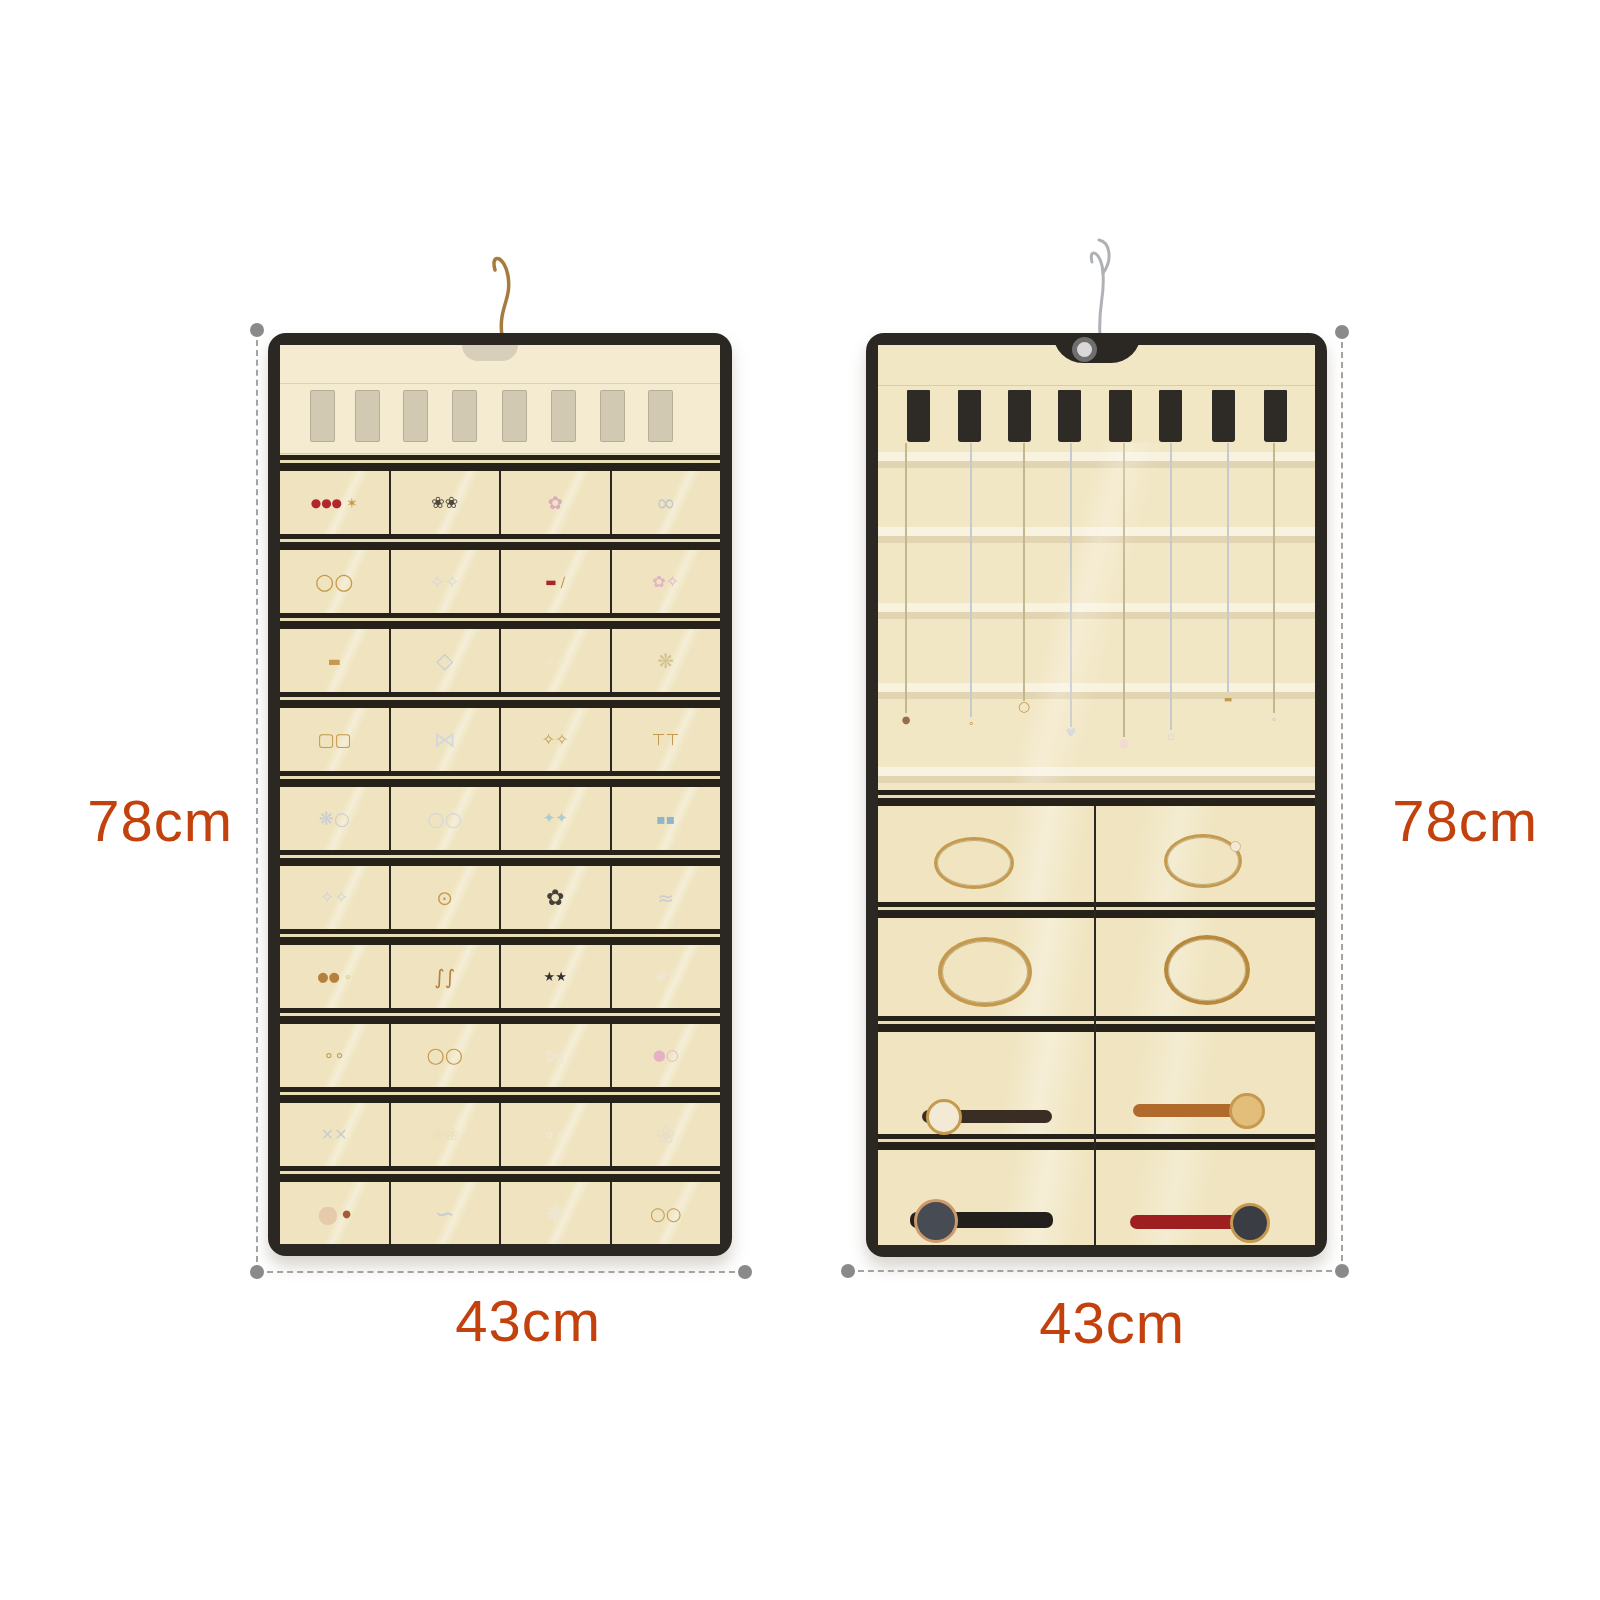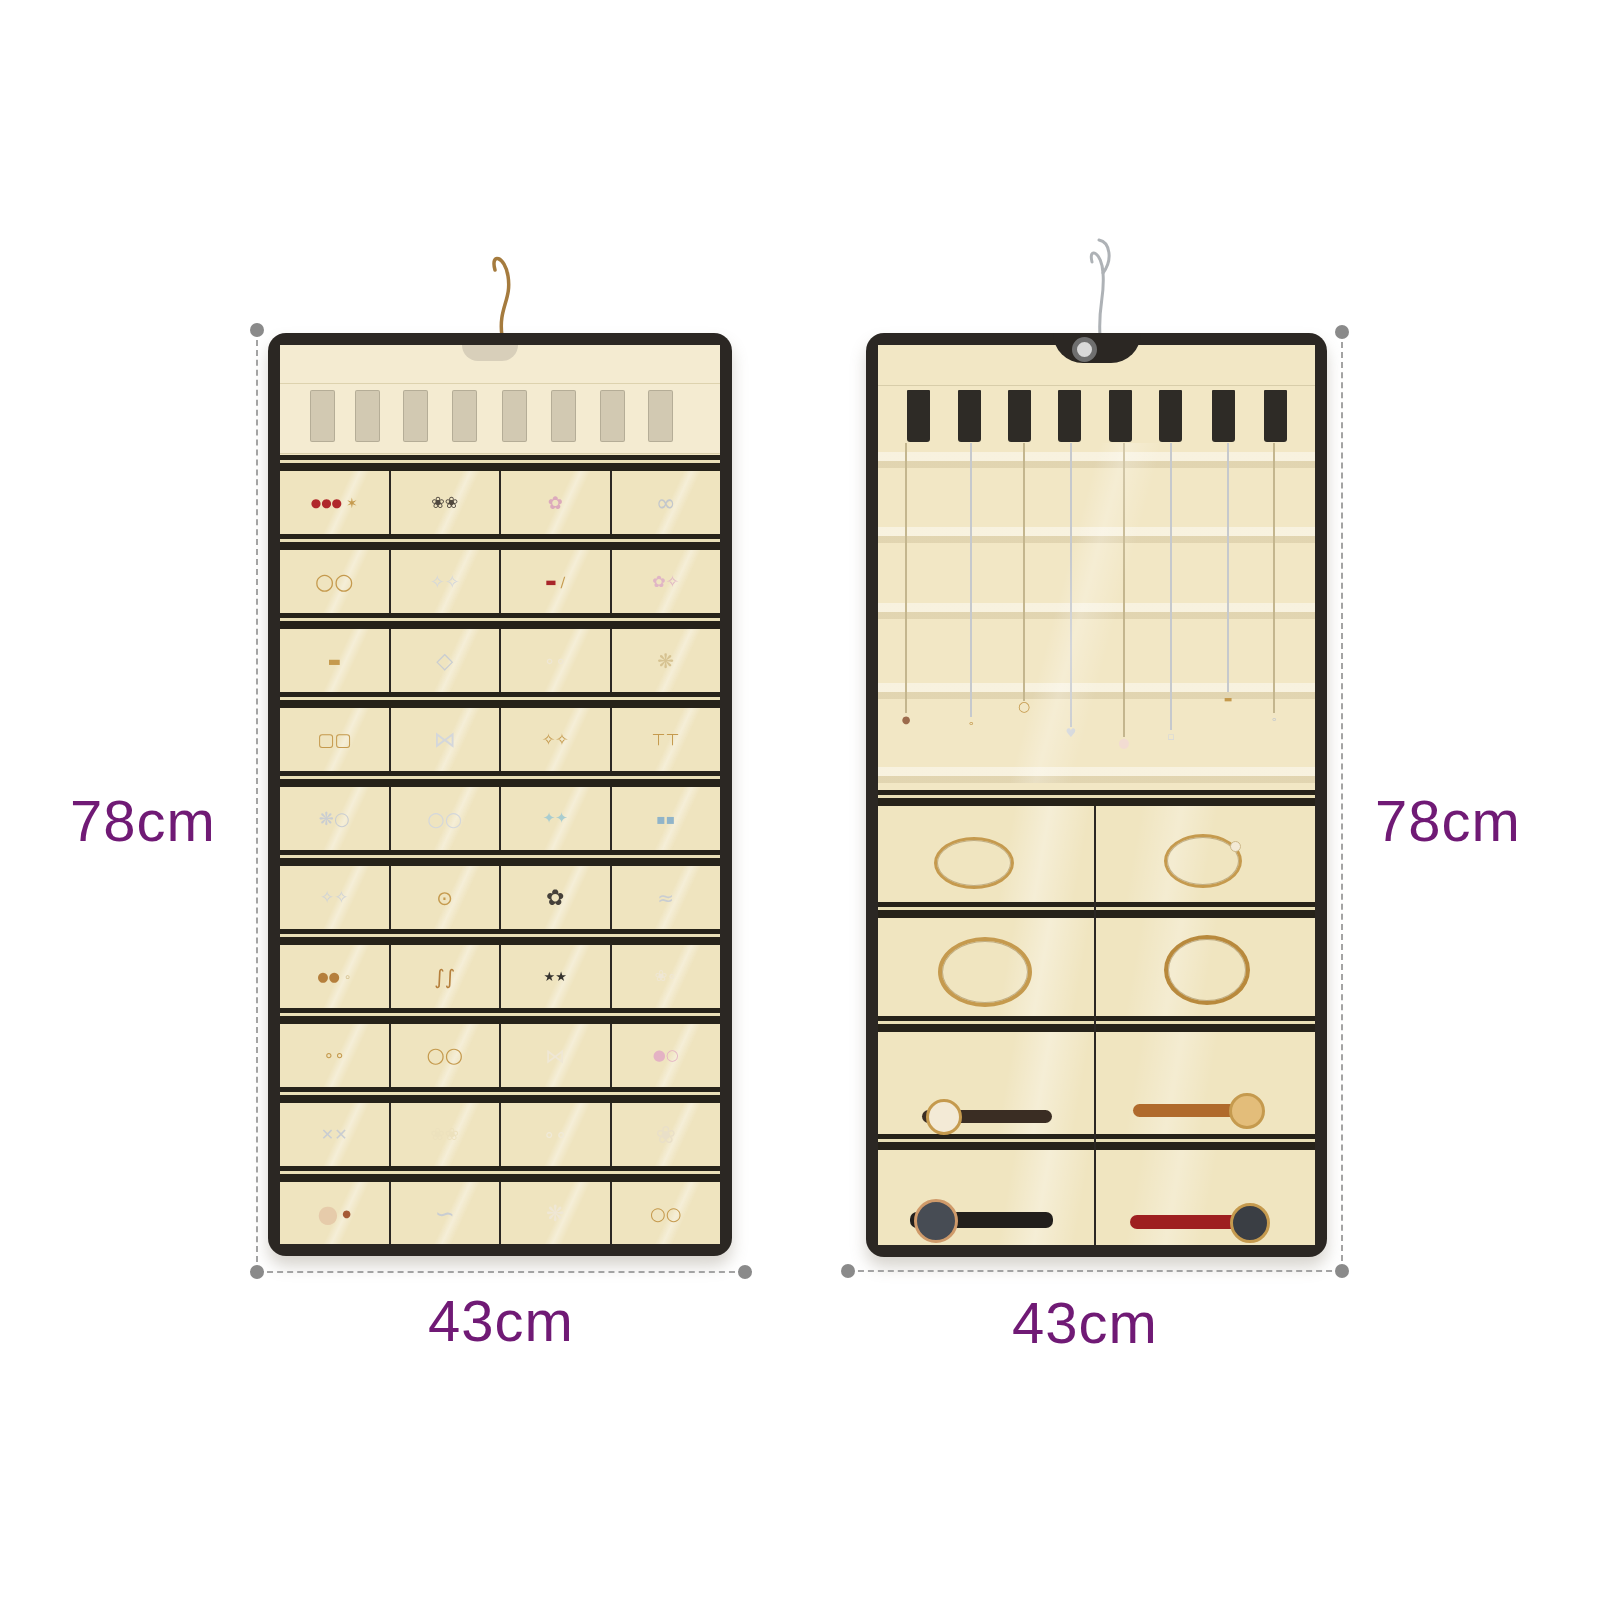--- a/index.html
+++ b/index.html
@@ -42,21 +42,21 @@
   .strap{position:absolute;border-radius:7px;}
   .face{position:absolute;border-radius:50%;}
   .notch{position:absolute;height:30px;background:#2b2723;border-radius:0 0 44px 44px;}
   .ring{position:absolute;width:15px;height:15px;border-radius:50%;border:5px solid #6f6f6f;background:#d9d9d9;}
   .plastic{position:absolute;pointer-events:none;
      background:linear-gradient(105deg,rgba(255,255,255,0) 42%,rgba(255,255,255,.25) 47%,rgba(255,255,255,0) 54%);}
   
   .dim-v{position:absolute;width:0;border-left:2px dashed #a3a3a3;}
   .dim-h{position:absolute;height:0;border-top:2px dashed #a3a3a3;}
   .dim-dot{position:absolute;width:14px;height:14px;border-radius:50%;background:#8a8a8a;transform:translate(-50%,-50%);}
-  .dim-label{position:absolute;font-size:58px;color:#701a75;letter-spacing:1px;text-align:center;line-height:1.15;}
+  .dim-label{position:absolute;font-size:58px;color:#c2410c;letter-spacing:1px;text-align:right;line-height:1.15;}
   .hook{position:absolute;}
 </style>
 </head>
 <body>
 
 <div id="canvas">
 
   <svg class="hook" style="left:478px;top:238px" width="50" height="100" viewBox="0 0 50 100">
     <path d="M24 98 C20 70 34 62 30 38 C27 18 12 14 17 32" stroke="#a57b3e" stroke-width="3.5" fill="none" stroke-linecap="round"></path>
   </svg>

